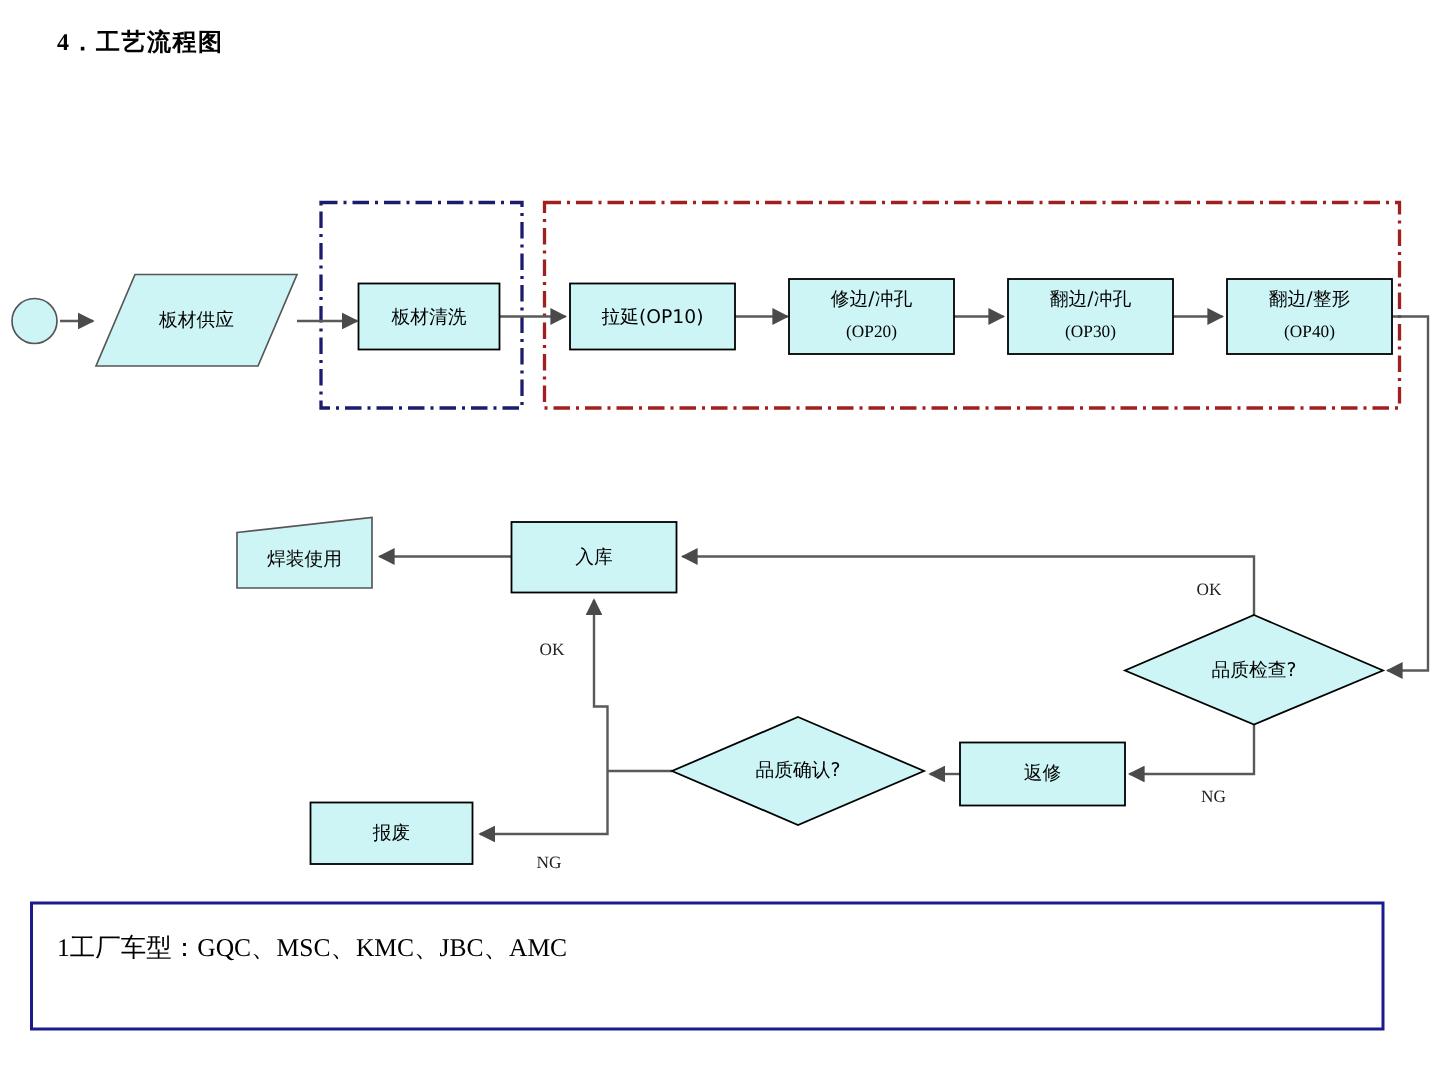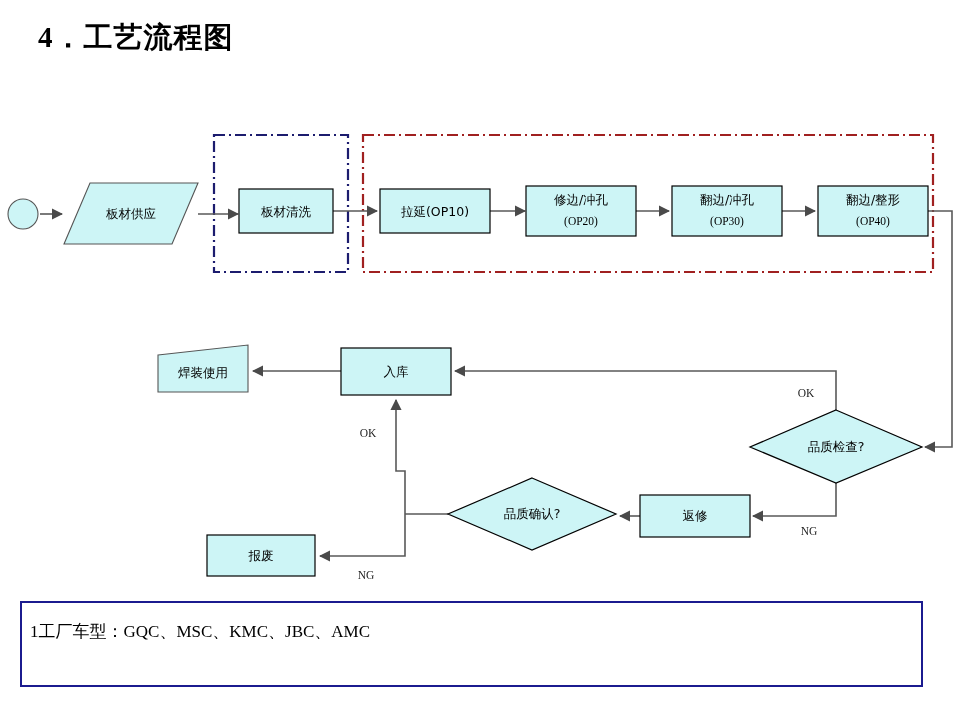--- a/index.html
+++ b/index.html
@@ -11,21 +11,21 @@
     width: 960px;
     height: 720px;
     position: relative;
     font-family: "Liberation Serif", "DejaVu Serif", serif;
     overflow: hidden;
   }
   #page-title {
     position: absolute;
     left: 38px;
     top: 18px;
-    font-size: 29px;
+    font-size: 16px;
     font-weight: bold;
     color: #000000;
     letter-spacing: 1px;
     white-space: pre;
     font-family: "Liberation Serif", "DejaVu Serif", serif;
   }
   svg#flow {
     position: absolute;
     left: 0;
     top: 0;
@@ -73,21 +73,21 @@
   }
   #legend-box {
     position: absolute;
     left: 20px;
     top: 601px;
     width: 903px;
     height: 86px;
     border: 2.5px solid #1b1b8f;
     box-sizing: border-box;
     background: #ffffff;
-    padding: 14px 0 0 8px;
+    padding: 14px 0 0 16px;
   }
   .legend-line {
     font-family: "Liberation Serif", "DejaVu Serif", serif;
     font-size: 17px;
     color: #000000;
     line-height: 30px;
     white-space: pre;
   }
 </style>
 </head>

